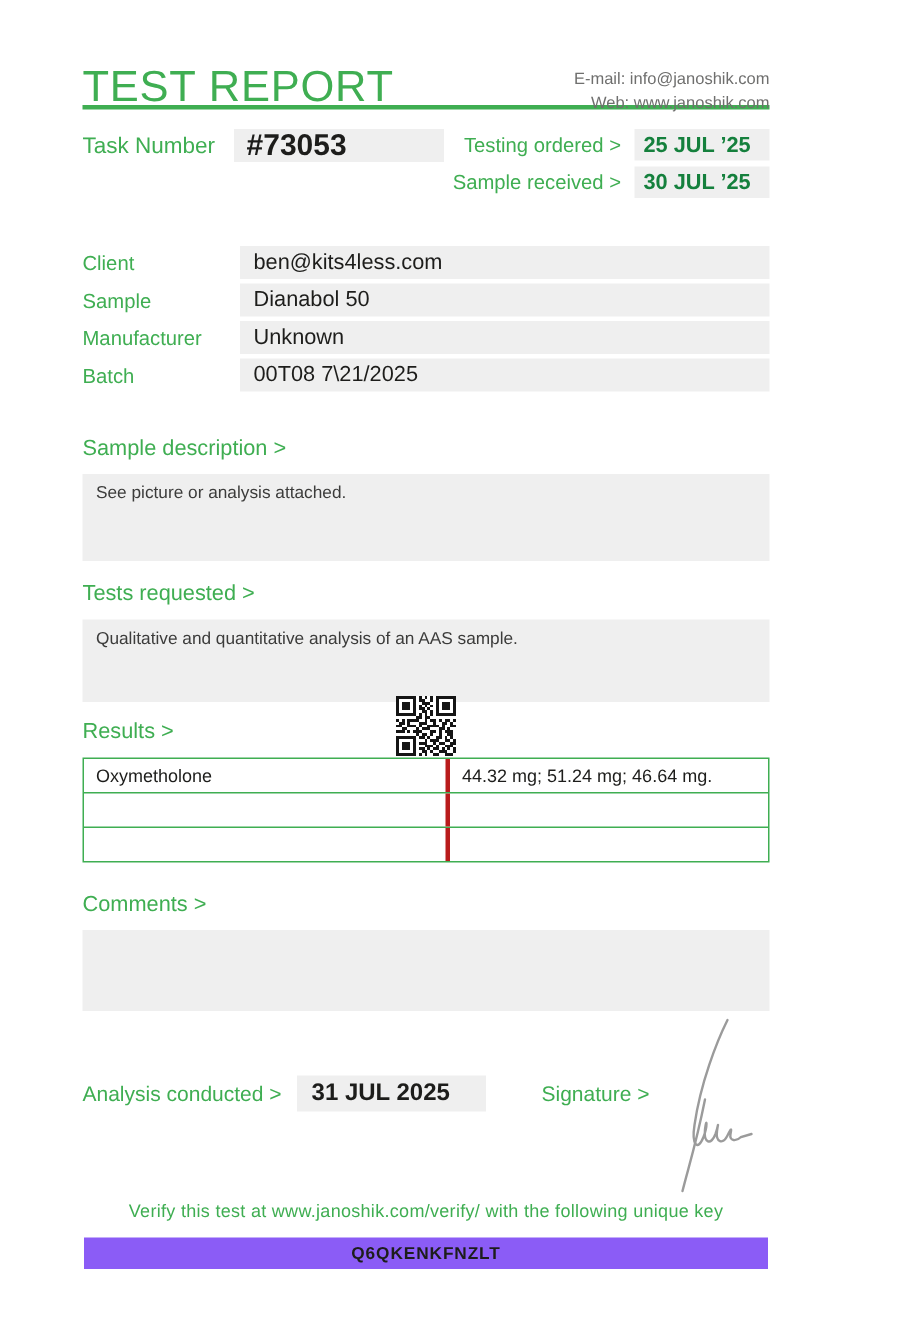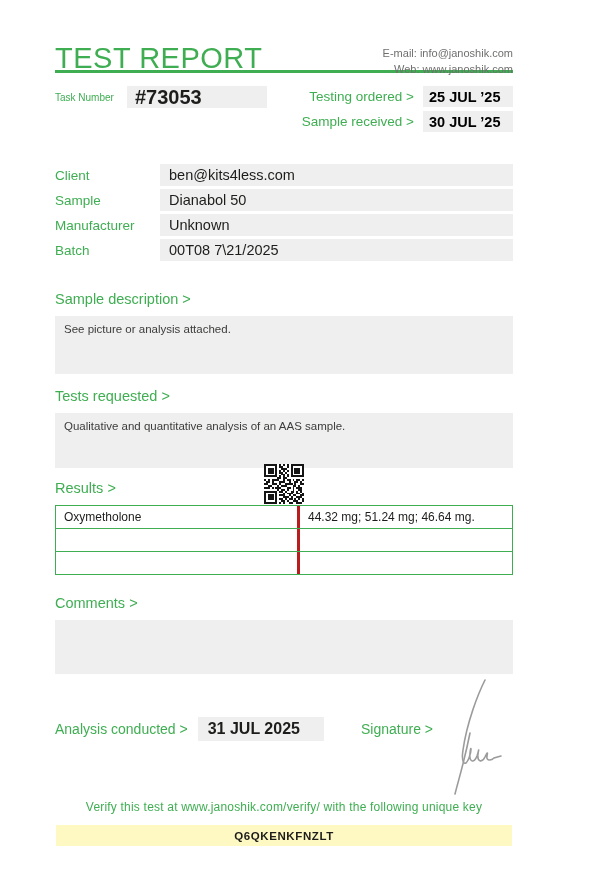--- a/index.html
+++ b/index.html
@@ -16,26 +16,26 @@
   .logo { display:flex; flex-direction:column; align-items:center; margin-top:0; }
   .logo-word { font-size:19px; font-weight:700; letter-spacing:1.5px; margin-top:2px; }
   .logo-jano { color:#4a4a49; }
   .logo-shik { color:#3fae52; }
   .contact { text-align:right; font-size:11px; color:#6f6f6e; margin-top:15px; line-height:16px; white-space:nowrap; }
   .rule { height:3px; background:#3fae52; }
 
   
   .task-section { margin-top:13px; display:flex; justify-content:space-between; align-items:flex-start; }
   .task-left { display:flex; align-items:center; gap:13px; }
-  .task-label { font-size:10px; color:#3fae52; white-space:nowrap; }
+  .task-label { font-size:15px; color:#3fae52; white-space:nowrap; }
   .task-value { width:140px; height:22px; background:#efefef; display:flex; align-items:center; padding-left:8px; font-size:20px; font-weight:700; color:#1d1d1b; }
   .date-rows { display:flex; flex-direction:column; gap:4px; }
   .date-row { display:flex; align-items:center; justify-content:flex-end; gap:9px; }
   .date-label { font-size:13.5px; color:#3fae52; white-space:nowrap; }
-  .date-value { width:90px; height:21px; background:#efefef; display:flex; align-items:center; padding-left:6px; font-size:14.5px; font-weight:700; color:#000000; white-space:nowrap; }
+  .date-value { width:90px; height:21px; background:#efefef; display:flex; align-items:center; padding-left:6px; font-size:14.5px; font-weight:700; color:#15803d; white-space:nowrap; }
 
   
   .info-section { margin-top:32px; }
   .info-row { display:flex; height:22px; margin-bottom:3px; }
   .info-label { width:105px; display:flex; align-items:center; font-size:13.5px; color:#3fae52; }
   .info-value { flex:1; background:#efefef; display:flex; align-items:center; padding-left:9px; font-size:14.5px; color:#1d1d1b; }
 
   
   .section-heading { font-size:14.5px; color:#3fae52; }
   .mt30 { margin-top:30px; } .mt14 { margin-top:14px; } .mt13 { margin-top:20px; }
@@ -56,21 +56,21 @@
   
   .footer { margin-top:42px; position:relative; display:flex; justify-content:space-between; align-items:center; height:26px; }
   .footer-left { display:flex; align-items:center; gap:10px; }
   .analysis-label { font-size:14px; color:#3fae52; white-space:nowrap; }
   .analysis-date { height:24px; background:#efefef; display:flex; align-items:center; padding:0 24px 0 10px; font-size:16px; font-weight:700; color:#1d1d1b; white-space:nowrap; }
   .signature-label { font-size:14px; color:#3fae52; margin-right:80px; white-space:nowrap; }
   .signature-svg { position:absolute; right:10px; top:-38px; }
 
   
   .verify-text { margin-top:58px; text-align:center; font-size:12px; color:#3fae52; letter-spacing:0.2px; }
-  .verify-key { margin:11px 1px 0 1px; height:21px; background:#fef9c3; display:flex; align-items:center; justify-content:center; font-size:11.5px; font-weight:700; letter-spacing:0.6px; color:#1d1d1b; }
+  .verify-key { margin:11px 1px 0 1px; height:21px; background:#8b5cf6; display:flex; align-items:center; justify-content:center; font-size:11.5px; font-weight:700; letter-spacing:0.6px; color:#1d1d1b; }
 </style>
 </head>
 <body>
 
 <div class="page">
   <div class="content">
 
     <div class="header">
       <div class="report-title">TEST REPORT</div>
       <div class="contact">

